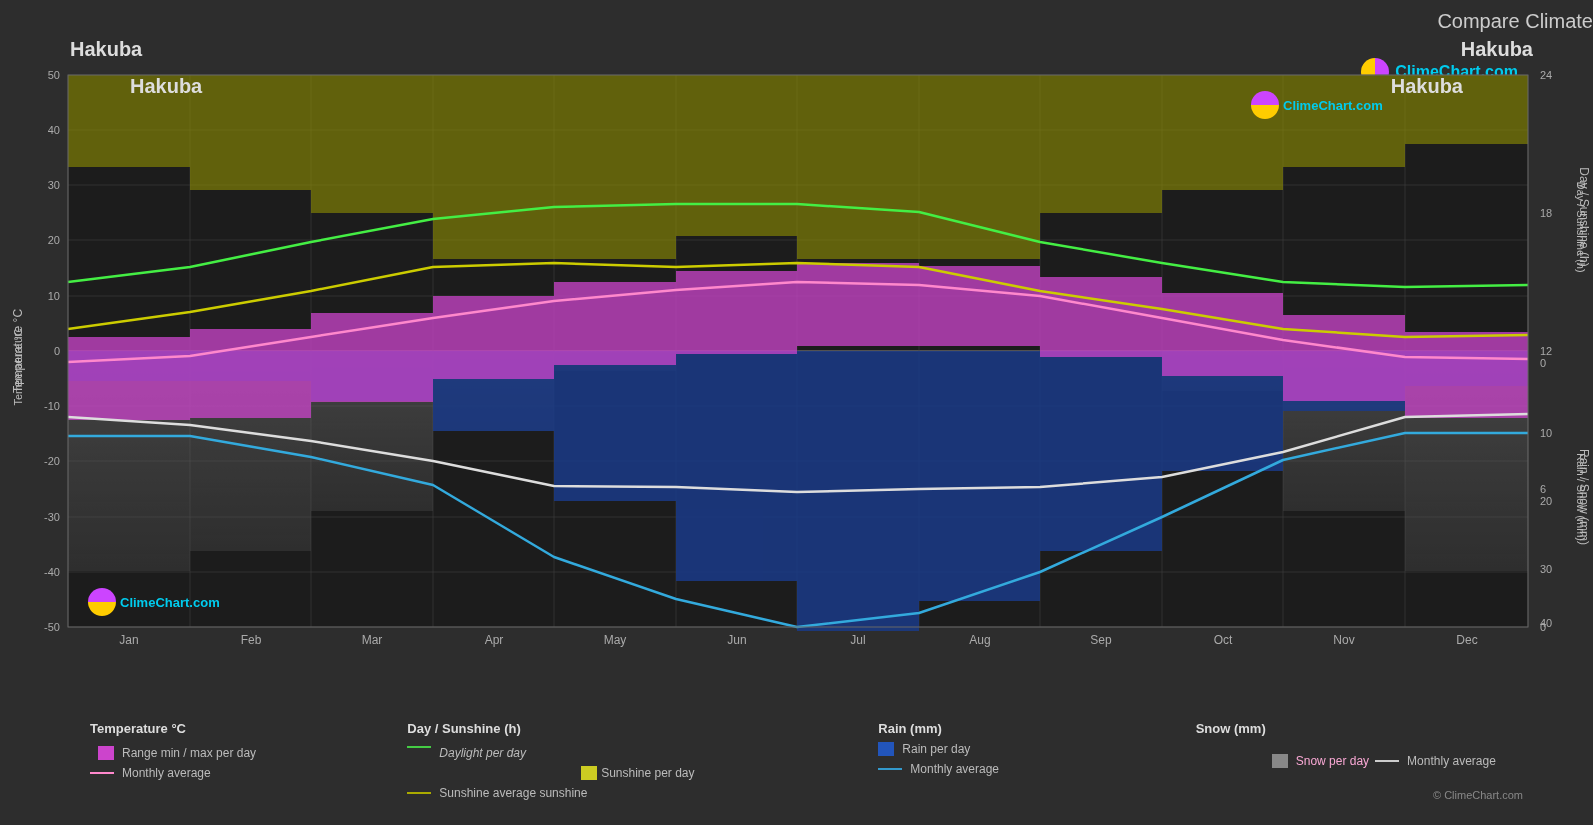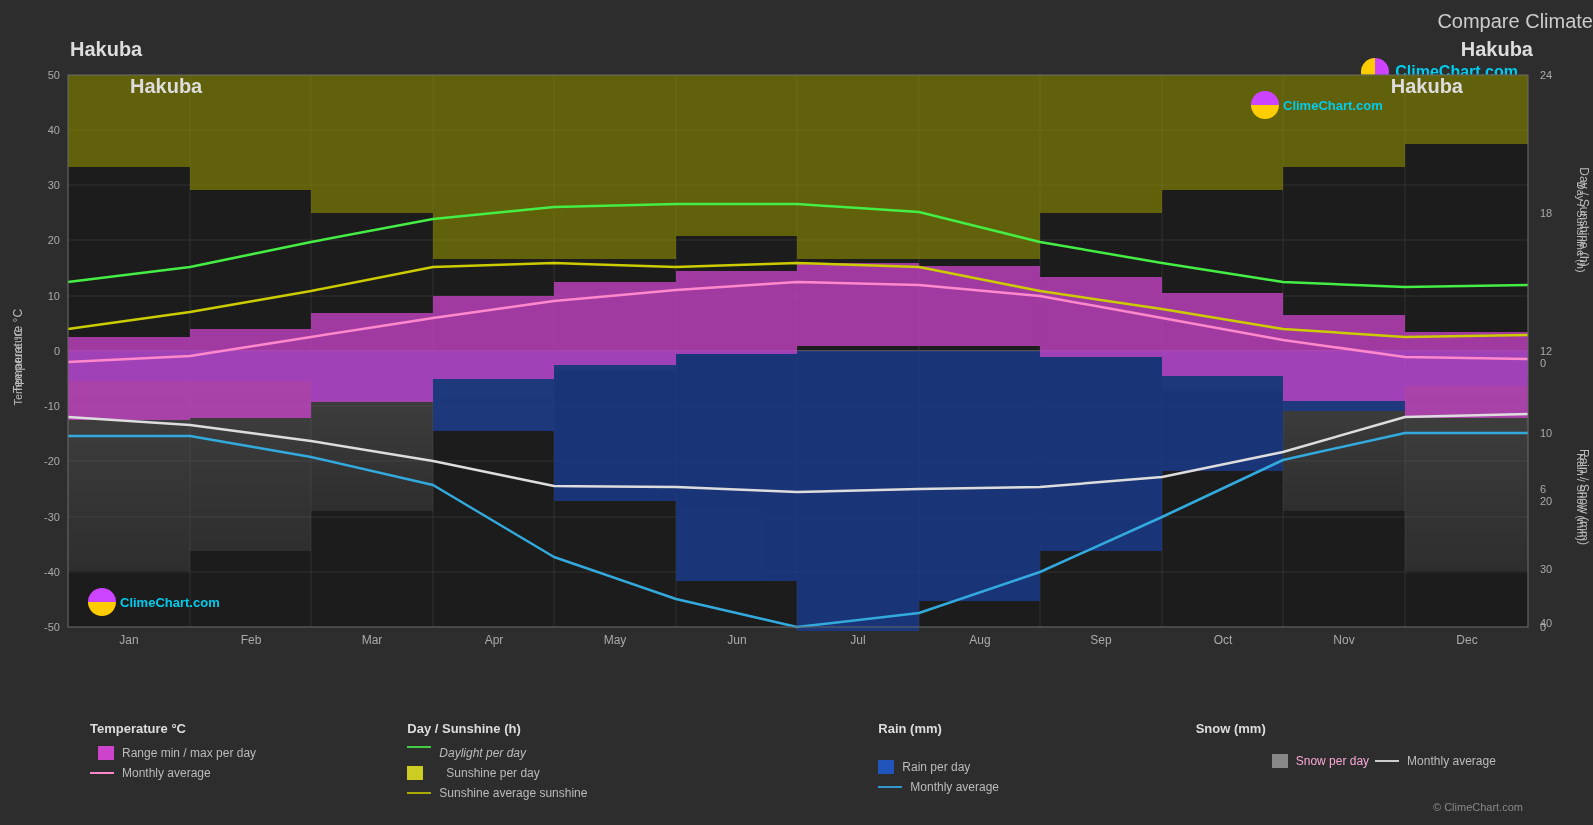--- a/index.html
+++ b/index.html
@@ -406,32 +406,32 @@
           <span style="font-size:12px;color:#bbb;">Monthly average</span>
         </div>
       </div>
 
       <div style="flex:1.5; display:flex; flex-direction:column; gap:6px;">
         <div style="font-weight:bold; color:#ddd; font-size:13px; margin-bottom:4px;">Day / Sunshine (h)</div>
         <div style="display:flex; align-items:flex-start; gap:8px;font-style:italic;">
           <div style="width:24px;height:2px;background:#44cc44;flex-shrink:0;"></div>
           <span style="font-size:12px;color:#bbb;">Daylight per day</span>
         </div>
-        <div style="display:flex; align-items:center; gap:23px;">
+        <div style="display:flex; align-items:center; gap:4px;justify-content:center;">
           <div style="width:16px;height:14px;background:#cccc22;flex-shrink:0;"></div>
           <span style="font-size:12px;color:#bbb;">Sunshine per day</span>
         </div>
         <div style="display:flex; align-items:center; gap:8px;">
           <div style="width:24px;height:2px;background:#aaaa00;flex-shrink:0;"></div>
           <span style="font-size:12px;color:#bbb;">Sunshine average sunshine</span>
         </div>
       </div>
 
       <div style="flex:1; display:flex; flex-direction:column; gap:6px;">
-        <div style="font-weight:bold; color:#ddd; font-size:13px; margin-bottom:18px;">Rain (mm)</div>
+        <div style="font-weight:bold; color:#ddd; font-size:13px; margin-bottom:0;">Rain (mm)</div>
         <div style="display:flex; align-items:center; gap:8px;">
           <div style="width:16px;height:14px;background:#2255bb;flex-shrink:0;"></div>
           <span style="font-size:12px;color:#bbb;">Rain per day</span>
         </div>
         <div style="display:flex; align-items:center; gap:8px;">
           <div style="width:24px;height:2px;background:#3399cc;flex-shrink:0;"></div>
           <span style="font-size:12px;color:#bbb;">Monthly average</span>
         </div>
       </div>
 
@@ -443,15 +443,15 @@
         </div>
         <div style="display:flex; align-items:center; gap:8px;">
           <div style="width:24px;height:2px;background:#cccccc;flex-shrink:0;"></div>
           <span style="font-size:12px;color:#bbb;">Monthly average</span>
         </div>
       </div>
 
     </div>
   </div>
 
-  <div style="position:absolute; bottom:12px; right:70px; font-size:11px; color:#888;">© ClimeChart.com</div>
+  <div style="position:absolute; bottom:24px; right:70px; font-size:11px; color:#888;">© ClimeChart.com</div>
 
 </div>
 
 </body></html>

